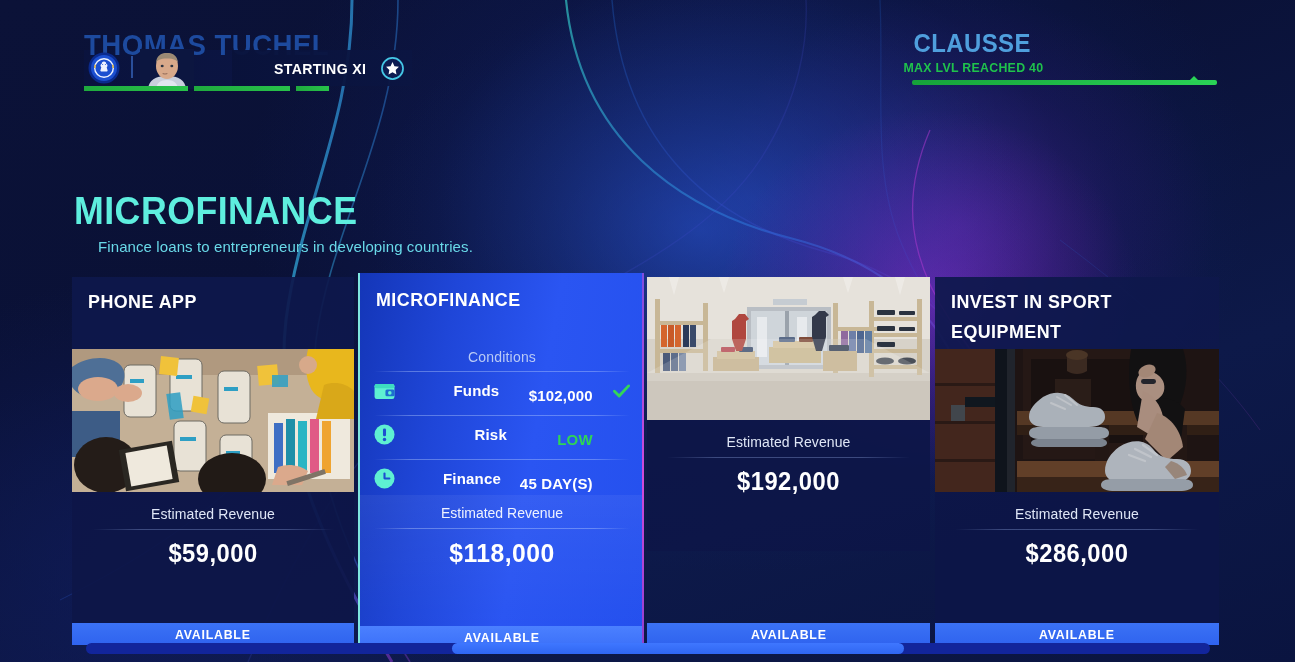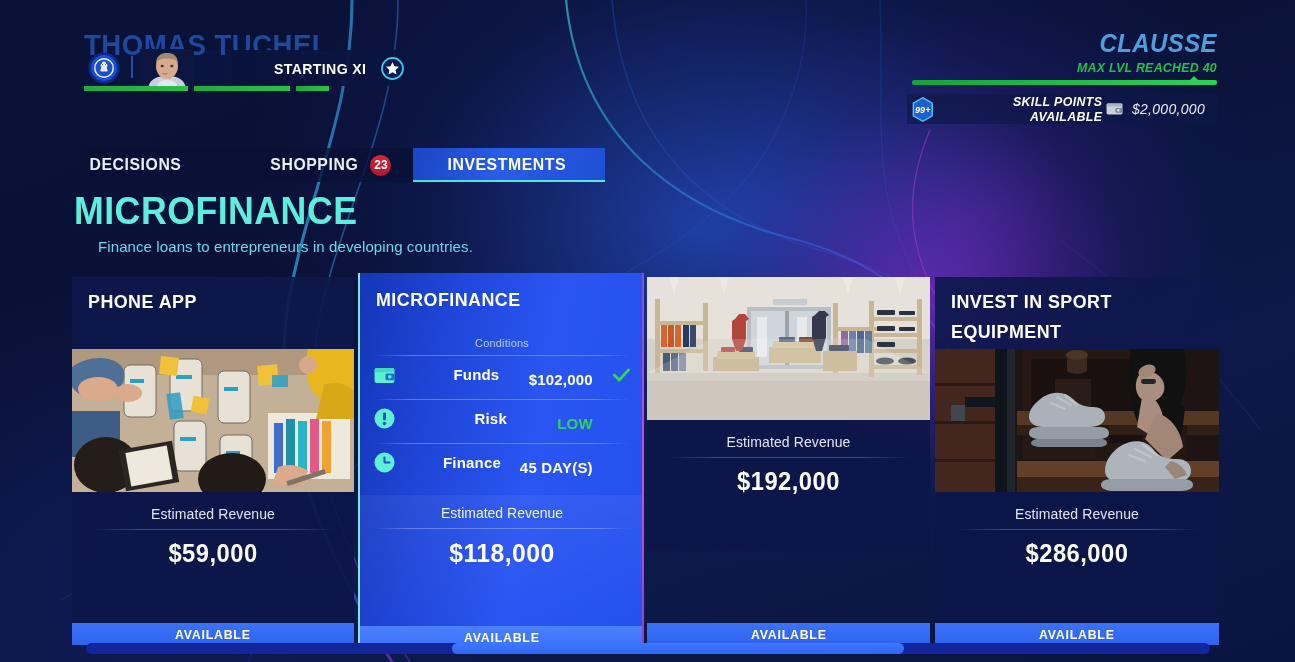--- a/index.html
+++ b/index.html
@@ -56,21 +56,21 @@
     font-family: "Liberation Sans Narrow", "Liberation Sans", sans-serif;
     transform: scaleX(0.94);
   }
   .seg-row { position: absolute; left: 0; top: 58px; width: 245px; height: 5px; display: flex; gap: 6px; }
   .seg { height: 5px; background: linear-gradient(90deg,#1faa3e,#28c24a); }
   .seg.s1 { width: 104px; }
   .seg.s2 { width: 96px; }
   .seg.s3 { width: 33px; }
 
   
-  .rightinfo { position: absolute; right: 78px; top: 28px; width: 330px; text-align: right; font-style: italic; }
+  .rightinfo { position: absolute; right: 78px; top: 28px; width: 330px; text-align: left; }
   .lvl-name {
     font-size: 26px; font-weight: bold; color: #4f9fdd; letter-spacing: .5px;
     font-family: "Liberation Sans Narrow", "Liberation Sans", sans-serif;
     transform: scaleX(0.92); transform-origin: right center;
   }
   .lvl-sub {
     margin-top: 1px; font-size: 13px; font-weight: bold; color: #1fc24c; letter-spacing: .3px;
     font-family: "Liberation Sans Narrow", "Liberation Sans", sans-serif;
     transform: scaleX(0.95); transform-origin: right center;
   }
@@ -194,22 +194,22 @@
     background: linear-gradient(100deg, #1436b8 0%, #1f46d8 28%, #2a55f2 58%, #2450ee 100%);
     border-left: 2px solid #7fe6e0;
     box-shadow: 0 0 0 0 rgba(0,0,0,0);
   }
   .card.selected::after {
     content: ""; position: absolute; right: 0; top: 0; width: 2px; height: 100%;
     background: linear-gradient(180deg, #7f4de0, #d14ad8 55%, #8f3fd0);
   }
   .card.selected .c-head { background: transparent; height: 64px; padding-top: 12px; }
   .sel-cond-title {
-    text-align: center; font-size: 11px; color: #b9caf6; letter-spacing: .2px;
-    margin-top: 0;
+    text-align: center; font-size: 14px; color: #b9caf6; letter-spacing: .2px;
+    margin-top: 12px;
   }
   .sel-rule {
     width: 90%; height: 1px; margin: 6px auto 0 auto;
     background: linear-gradient(90deg, rgba(255,255,255,0) 0%, rgba(190,212,255,0.38) 14%, rgba(190,212,255,0.38) 86%, rgba(255,255,255,0) 100%);
   }
   .cond-row {
     display: flex; align-items: center; height: 37px;
     width: 90%; margin: 0 auto; gap: 13px;
   }
   .cond-name {
@@ -343,53 +343,23 @@
     </div>
 
     <div class="rightinfo">
       <div class="lvl-name">CLAUSSE</div>
       <div class="lvl-sub">MAX LVL REACHED 40</div>
       <div class="lvl-bar">
           <i></i>
         </div>
       <div class="lvl-tick"></div>
 
-      <div class="statline">
-        <div class="sp-group">
-          <svg width="25" height="27" viewBox="0 0 26 28">
-            <path d="M13 1l10.4 6v14L13 27 2.6 21V7z" fill="#1b5fd0" stroke="#4fc4ec" stroke-width="1.6"></path>
-            <text x="13" y="17.6" text-anchor="middle" font-family="Liberation Sans Narrow, Liberation Sans, sans-serif" font-size="10" font-weight="bold" fill="#ffffff">99+</text>
-          </svg>
-          <span class="sp-label">SKILL POINTS AVAILABLE</span>
-        </div>
-        <div class="money-group">
-          <svg width="17" height="14" viewBox="0 0 18 15">
-            <rect x="0.5" y="1.5" width="17" height="12" rx="1.6" fill="#c8cfdd"></rect>
-            <rect x="0.5" y="1.5" width="17" height="3.4" rx="1.6" fill="#aab3c6"></rect>
-            <rect x="10" y="6.4" width="7.5" height="5" rx="1.2" fill="#7d8798"></rect>
-            <circle cx="13.1" cy="8.9" r="1.3" fill="#e6ebf4"></circle>
-          </svg>
-          <span class="money-val">$2,000,000</span>
-        </div>
-      </div>
     </div>
   </div>
 
-  <div class="tabs">
-    <div class="tab">
-      <span class="tab-label">DECISIONS</span>
-    </div>
-    <div class="tab">
-      <span class="tab-label">SHOPPING</span>
-      <span class="badge-red">23</span>
-    </div>
-    <div class="tab active">
-      <span class="tab-label">INVESTMENTS</span>
-    </div>
-  </div>
 
   <div class="page-title">MICROFINANCE</div>
   <div class="page-sub">Finance loans to entrepreneurs in developing countries.</div>
 
   <div class="cards">
 
     <div class="card" style="left:72px; width:282px;">
       <div class="c-head">
         <div class="c-title">PHONE APP</div>
       </div>

